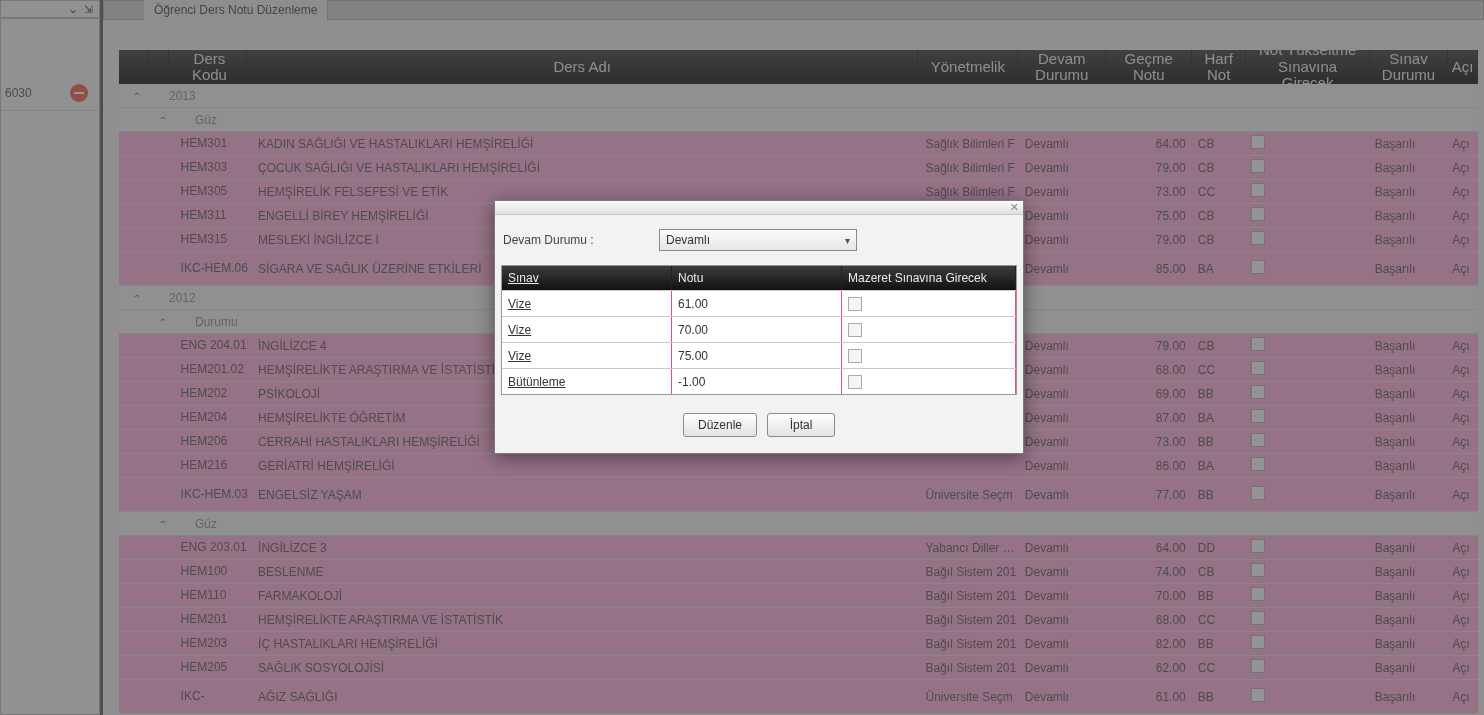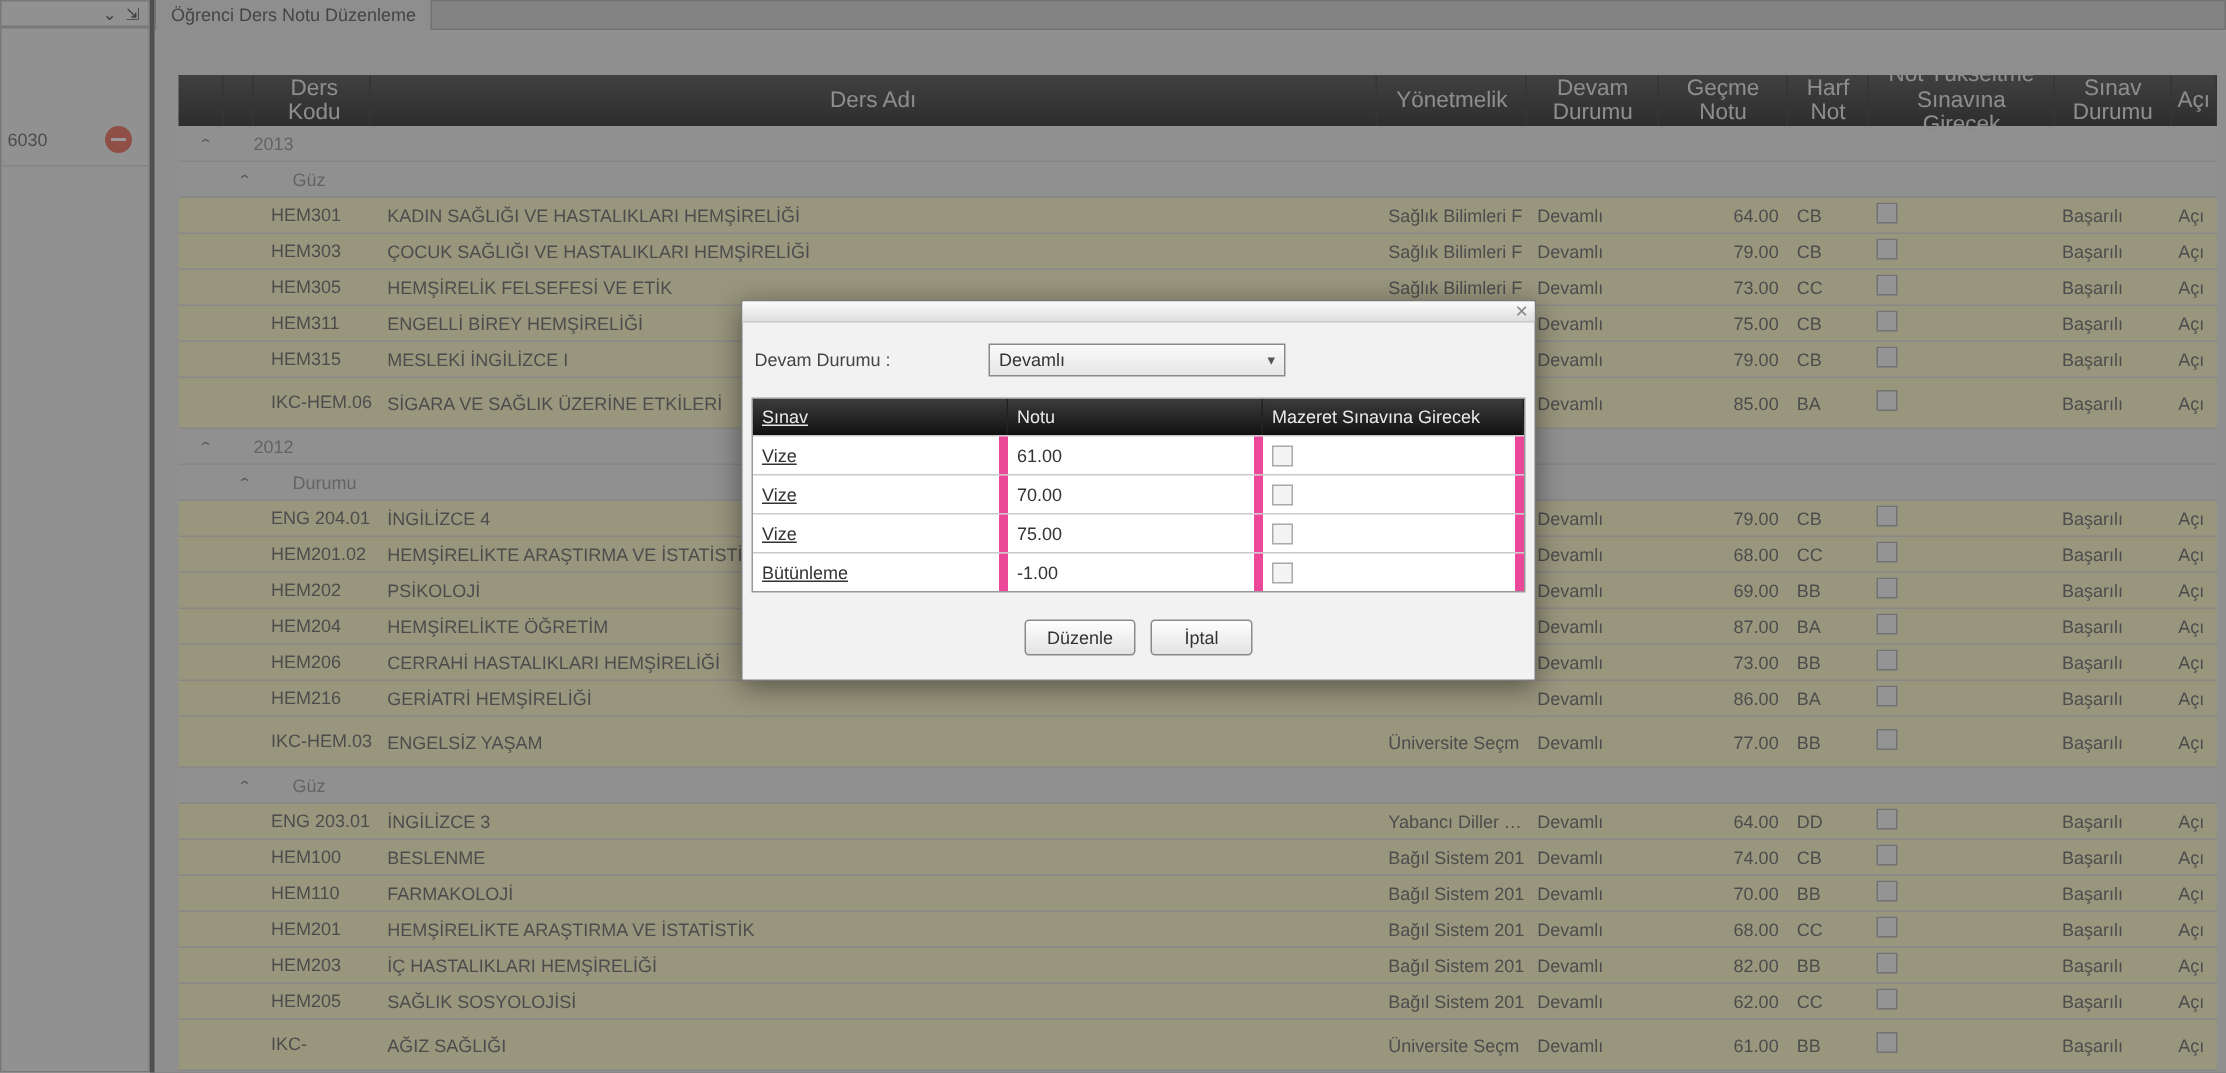--- a/index.html
+++ b/index.html
@@ -7,53 +7,53 @@
   .page { position:relative; width:1484px; height:715px; }
   .overlay { position:absolute; inset:0; background:rgba(70,70,70,0.55); z-index:5; pointer-events:none;}
   .toolbar-top { position:absolute; left:0; top:0; height:18px; width:100px; background:#ededed; border:1px solid #b5b5b5; display:flex; align-items:center; justify-content:flex-end; gap:6px; padding:0 6px;}
   .toolbar-top .ico { font-size:11px; color:#333; cursor:pointer;}
   .left-panel { position:absolute; left:0; top:18px; width:100px; height:697px; background:#ededed; border:1px solid #b5b5b5; }
   .left-panel .row { display:flex; align-items:center; height:36px; border-bottom:1px solid #d0d0d0;}
   .left-panel .cell-code { width:60px; padding-left:4px; color:#555;}
   .left-panel .cell-ico { width:40px; display:flex; align-items:center; justify-content:center;}
   .minus-ico { width:18px; height:18px; border-radius:50%; background:#e85b4a; position:relative;}
   .minus-ico::after { content:""; position:absolute; left:4px; right:4px; top:8px; height:2px; background:#fff;}
-  .tab-bar { position:absolute; left:103px; top:0; right:0; height:20px; background:#cfcfcf; border:1px solid #aaa; display:flex; align-items:center;}
+  .tab-bar { position:absolute; left:103px; top:0; right:0; height:20px; background:#cfcfcf; border:1px solid #aaa; display:flex; align-items:center;padding-left:40px;}
   .tab { height:20px; display:flex; align-items:center; padding:0 10px; background:#e6e6e6; border-right:1px solid #aaa; color:#444; font-size:12px;}
   .main { position:absolute; left:103px; top:20px; right:0; bottom:0; background:#e8e8e8; padding:30px 6px 6px 16px; overflow:hidden;}
   .grid-wrap { position:relative; width:100%; height:100%; }
   .grid-header { display:flex; background:linear-gradient(#3c3c3c,#111); color:#e5e5e5; height:34px; align-items:center; font-size:15px;}
   .gh { border-right:1px solid #222; height:100%; display:flex; align-items:center; justify-content:center; text-align:center; padding:0 4px; line-height:1.1;}
   .gh.left { justify-content:flex-start; padding-left:8px;}
   .wA {width:30px;} .wB{width:20px;} .wCode{width:78px;} .wName{width:672px;} .wYon{width:100px;} .wDev{width:88px;} .wGec{width:86px;} .wHarf{width:54px;} .wNot{width:124px;} .wBas{width:78px;} .wAcik{width:30px;}
   .group-row { display:flex; align-items:center; height:24px; background:#ececec; border-bottom:1px solid #d4d4d4; color:#888;gap:20px;}
   .caret { width:24px; text-align:center; color:#666; cursor:pointer;}
   .caret::before { content:"⌃"; display:inline-block; transform:scaleY(0.7);}
   .group-row.lvl1 { padding-left:6px;}
   .group-row.lvl2 { padding-left:32px;}
-  .data-row { display:flex; height:24px; align-items:center; border-bottom:1px solid #d9d9d9; color:#555; background:#fef9c3;}
+  .data-row { display:flex; height:24px; align-items:center; border-bottom:1px solid #d9d9d9; color:#555; background:#f9a8d4;}
   .data-row.tall { height:34px;}
   .cell { padding:0 4px; overflow:hidden; white-space:nowrap; text-overflow:ellipsis;}
   .cell.right { text-align:right; padding-right:8px;}
   .pad-indent { width:58px;}
   .chk { width:14px; height:14px; border:1px solid #aaa; background:#f4f4f4; display:inline-block;}
   .dialog { position:absolute; z-index:20; left:494px; top:200px; width:530px; background:#f2f2f2; border:1px solid #7a7a7a; box-shadow:0 4px 18px rgba(0,0,0,0.45); }
   .dialog-titlebar { height:14px; background:linear-gradient(#fcfcfc,#dedede); border-bottom:1px solid #c7c7c7; position:relative;}
   .dialog-close { position:absolute; right:4px; top:0; font-size:11px; color:#888; cursor:pointer; font-family:Arial;}
   .dialog-body { padding:14px 6px 16px 6px;}
   .form-row { display:flex; align-items:center; margin-bottom:14px; padding-left:2px;}
   .form-label { width:156px; color:#444;}
   .combo { width:198px; height:22px; border:1px solid #8a8a8a; background:linear-gradient(#fafafa,#e6e6e6); display:flex; align-items:center; padding:0 6px; justify-content:space-between; color:#333; cursor:pointer;}
   .combo .arrow { font-size:10px; color:#555;}
   .dlg-grid { border:1px solid #999;}
   .dlg-head { display:flex; background:linear-gradient(#3c3c3c,#111); color:#eaeaea; height:24px; align-items:center;}
   .dh { border-right:1px solid #222; height:100%; display:flex; align-items:center; padding-left:6px;}
   .dcA{width:170px;text-decoration:underline;} .dcB{width:170px;} .dcC{flex:1;text-align:center;}
   .dlg-row { display:flex; height:26px; align-items:center; border-top:1px solid #c9c9c9; background:#fff;}
-  .dc { padding-left:6px; border-right:6px solid #ec4899; height:100%; display:flex; align-items:center; color:#333;}
+  .dc { padding-left:6px; border-right:1px solid #ec4899; height:100%; display:flex; align-items:center; color:#333;}
   .btn-row { display:flex; justify-content:center; gap:10px; margin-top:18px;}
   .btn { min-width:68px; height:24px; padding:0 14px; border:1px solid #8a8a8a; background:linear-gradient(#fefefe,#e3e3e3); color:#333; display:flex; align-items:center; justify-content:center; border-radius:3px; cursor:pointer;}
 </style>
 </head>
 <body>
 
 <div class="page">
 
   <div class="toolbar-top">
     <span class="ico">⌄</span>

